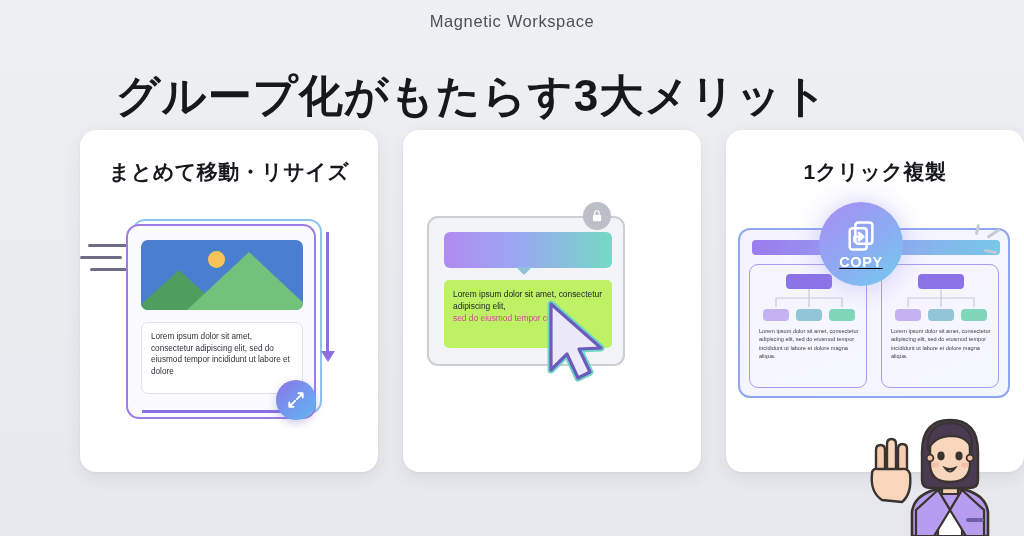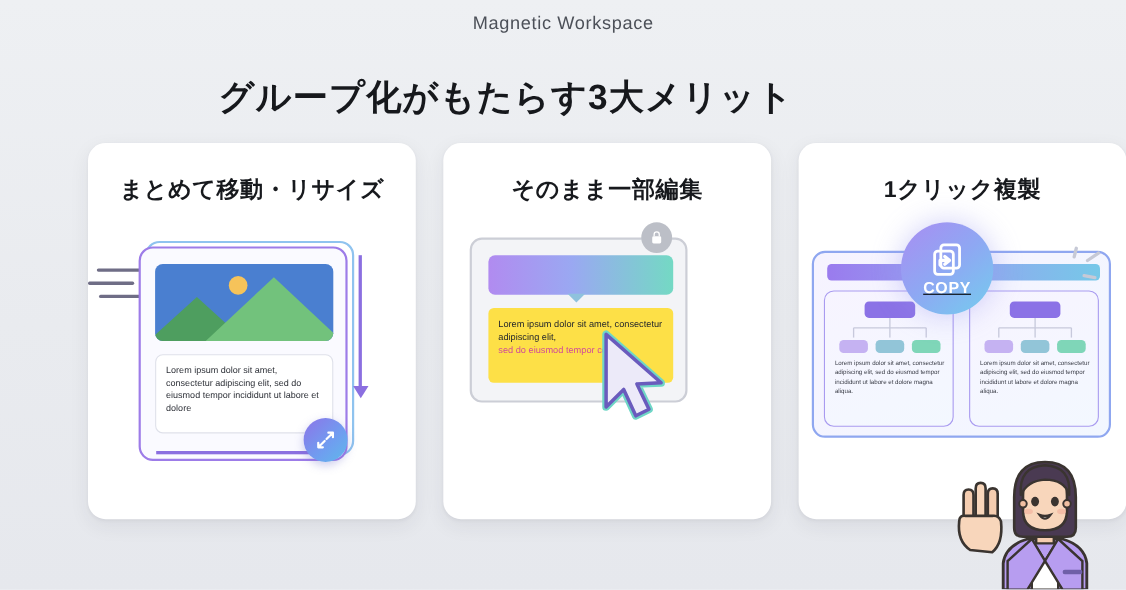--- a/index.html
+++ b/index.html
@@ -30,24 +30,24 @@
     width: 1024px;
     text-align: center;
     font-size: 16.5px;
     letter-spacing: .6px;
     color: #4c5058;
     font-weight: 400;
   }
   .headline {
     position: absolute;
     top: 42px;
-    left: 0;
+    left: 12px;
     width: 920px;
     text-align: center;
-    font-size: 32px;
+    font-size: 44px;
     line-height: 50px;
     font-weight: 700;
     letter-spacing: 1px;
     color: #16181c;
   }
 
   
   .cards {
     position: absolute;
     top: 130px;
@@ -252,21 +252,21 @@
     border-left: 8px solid transparent;
     border-right: 8px solid transparent;
     border-top: 8px solid #8fc2dd;
   }
   .c2-textbox {
     position: absolute;
     left: 15px;
     top: 62px;
     width: 168px;
     height: 68px;
-    background: #fde047;
+    background: #bef264;
     border-radius: 5px;
     box-sizing: border-box;
     padding: 8px 9px;
   }
   .c2-textbox p {
     margin: 0;
     font-size: 8.4px;
     line-height: 12px;
     color: #22252b;
   }
@@ -437,21 +437,20 @@
         <div class="handle">
           <svg width="20" height="20" viewBox="0 0 24 24" fill="none" stroke="#ffffff" stroke-width="2.4" stroke-linecap="round" stroke-linejoin="round">
             <path d="M20 4 L13 11 M20 4 L20 9 M20 4 L15 4"></path>
             <path d="M4 20 L11 13 M4 20 L4 15 M4 20 L9 20"></path>
           </svg>
         </div>
       </div>
     </div>
 
     <div class="card">
-      <div class="card-title">そのまま一部編集</div>
 
       <div class="art">
         <div class="c2-frame">
           <div class="c2-banner"></div>
           <div class="c2-textbox">
             <p>Lorem ipsum dolor sit amet, consectetur adipiscing elit,</p>
             <p class="pink">sed do eiusmod tempor color.</p>
           </div>
         </div>
 

